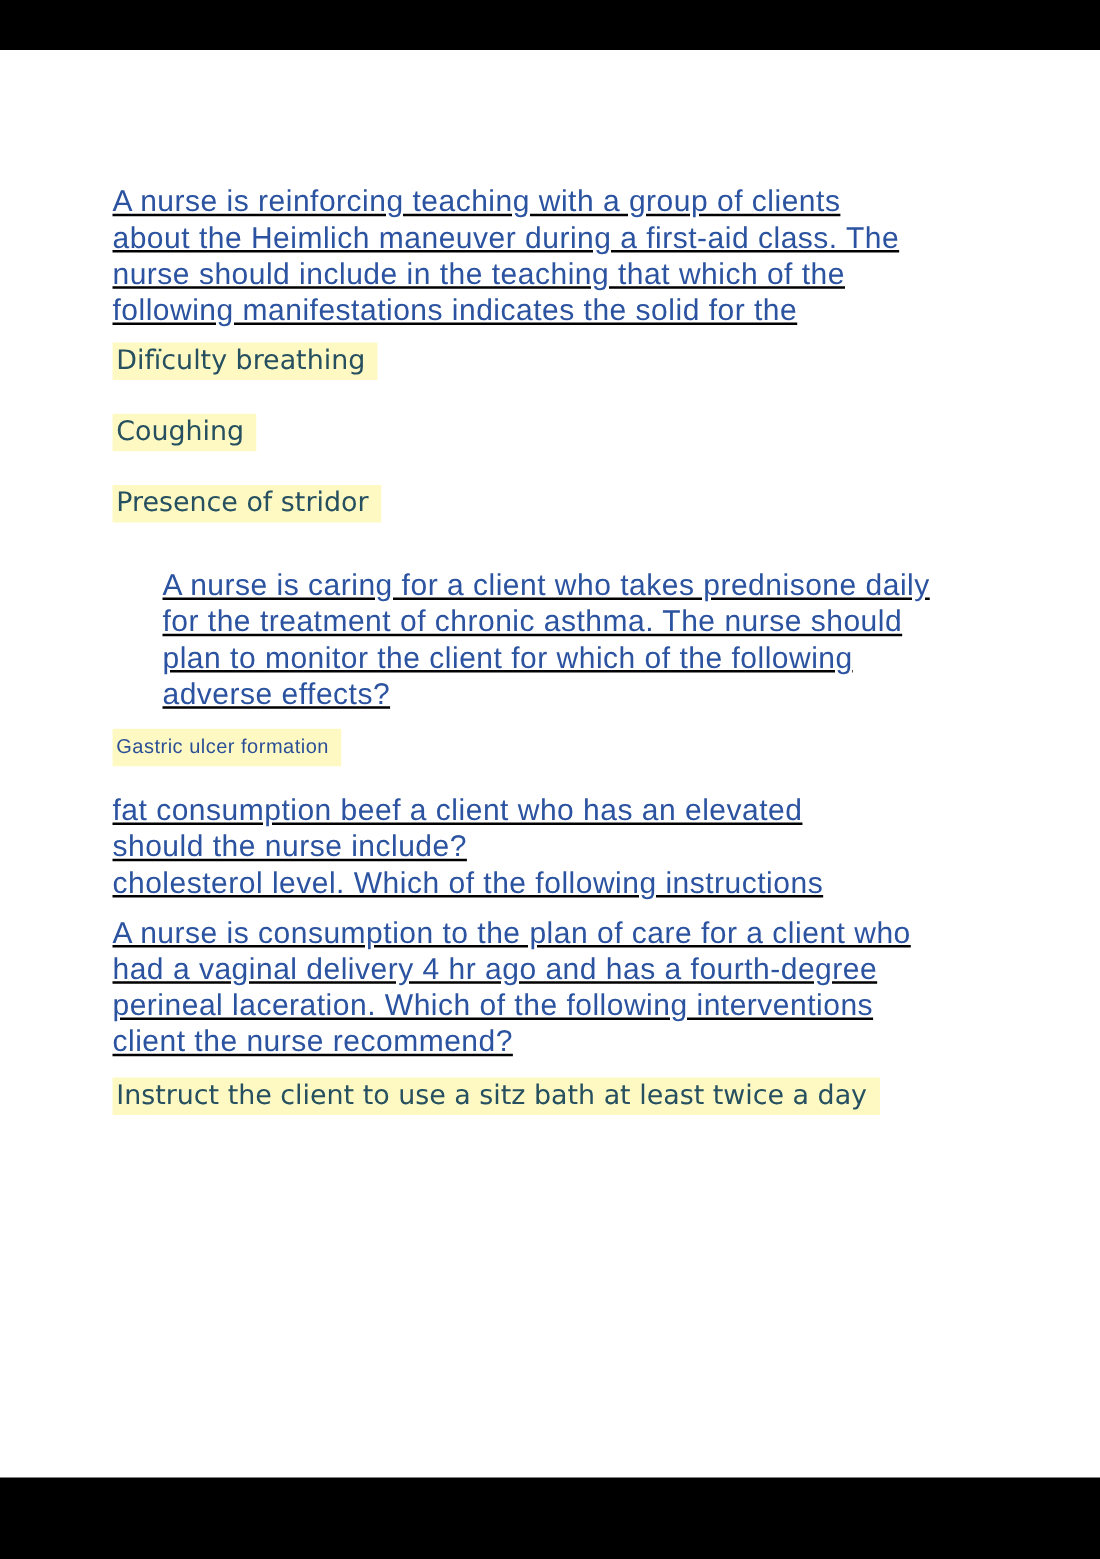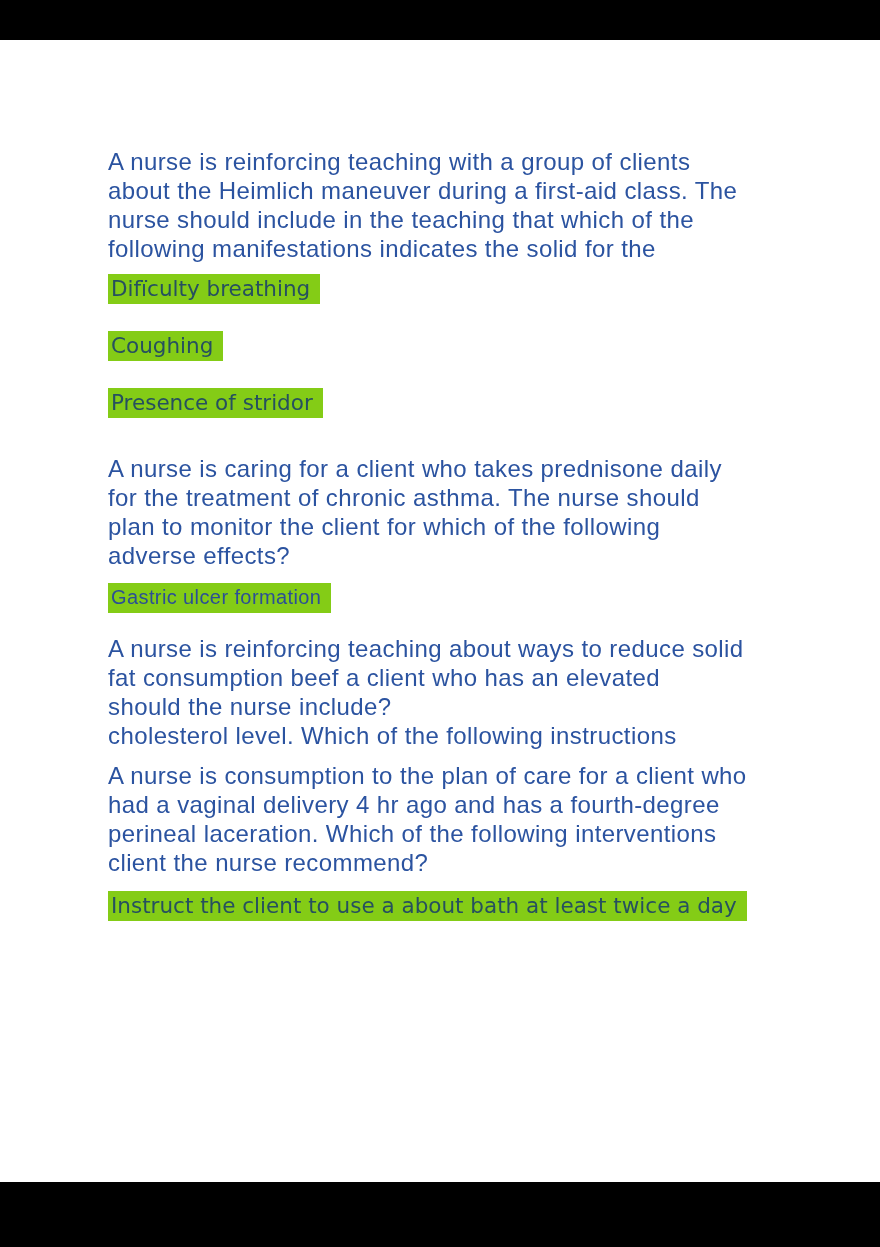--- a/index.html
+++ b/index.html
@@ -16,57 +16,58 @@
     left: 0;
     width: 880px;
     background: #000000;
   }
   #top-bar   { top: 0;      height: 40px; }
   #bottom-bar{ top: 1182px; height: 65px; }
 
   #content {
     position: absolute;
     top: 147px;
-    left: 108px;
+    left: 90px;
     width: 700px;
+    text-decoration: underline;
   }
   .question {
     font-family: "Liberation Sans", sans-serif;
     font-size: 24px;
     line-height: 29px;
     letter-spacing: 0.4px;
     color: #2b53a0;
   }
   .q-line { white-space: nowrap; }
 
   .answer {
     display: inline-block;
-    background: #84cc16;
+    background: #fef9c3;
     white-space: nowrap;
     padding: 2px 10px 3px 3px;
     line-height: 25px;
   }
   .answer.wide {
     font-family: "DejaVu Sans", sans-serif;
     font-size: 21.5px;
     color: #26505f;
   }
   .answer.narrow {
     font-family: "Liberation Sans", sans-serif;
-    font-size: 20px;
+    font-size: 16px;
     letter-spacing: 0.4px;
     color: #2b4f96;
   }
 
   
   #q1 { margin-bottom: 11px; }
   #a1 { margin-bottom: 27px; }
   #a2 { margin-bottom: 27px; }
   #a3 { margin-bottom: 36px; }
-  #q2 { margin-bottom: 13px; }
+  #q2 { margin-bottom: 13px; margin-left: 40px; }
   #a4 { margin-bottom: 21px; }
   #q3 { margin-bottom: 11px; }
   #a5 { margin-bottom: 21px; }
   #q4 { margin-bottom: 14px; }
   .answer-row { font-size: 0; } 
 </style>
 </head>
 <body>
 
 <div id="top-bar" class="bar"></div>
@@ -97,33 +98,32 @@
     <div class="q-line">for the treatment of chronic asthma. The nurse should</div>
     <div class="q-line">plan to monitor the client for which of the following</div>
     <div class="q-line">adverse effects?</div>
   </section>
 
   <div id="a4" class="answer-row">
     <span class="answer narrow">Gastric ulcer formation</span>
   </div>
 
   <section id="q3" class="question">
-    <div class="q-line">A nurse is reinforcing teaching about ways to reduce solid</div>
     <div class="q-line">fat consumption beef a client who has an elevated</div>
     <div class="q-line">should the nurse include?</div>
     <div class="q-line">cholesterol level. Which of the following instructions</div>
   </section>
 
 
   <section id="q4" class="question">
     <div class="q-line">A nurse is consumption to the plan of care for a client who</div>
     <div class="q-line">had a vaginal delivery 4 hr ago and has a fourth-degree</div>
     <div class="q-line">perineal laceration. Which of the following interventions</div>
     <div class="q-line">client the nurse recommend?</div>
   </section>
 
   <div id="a6" class="answer-row">
-    <span class="answer wide">Instruct the client to use a about bath at least twice a day</span>
+    <span class="answer wide">Instruct the client to use a sitz bath at least twice a day</span>
   </div>
 
 </div>
 
 <div id="bottom-bar" class="bar"></div>
 
 </body></html>

